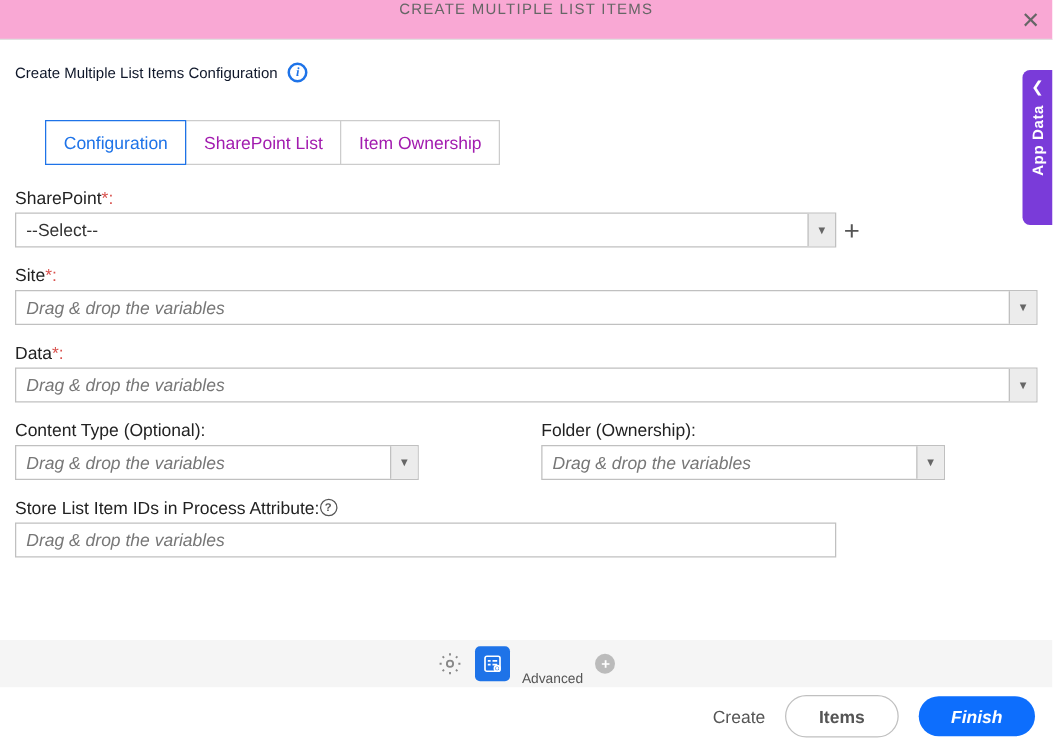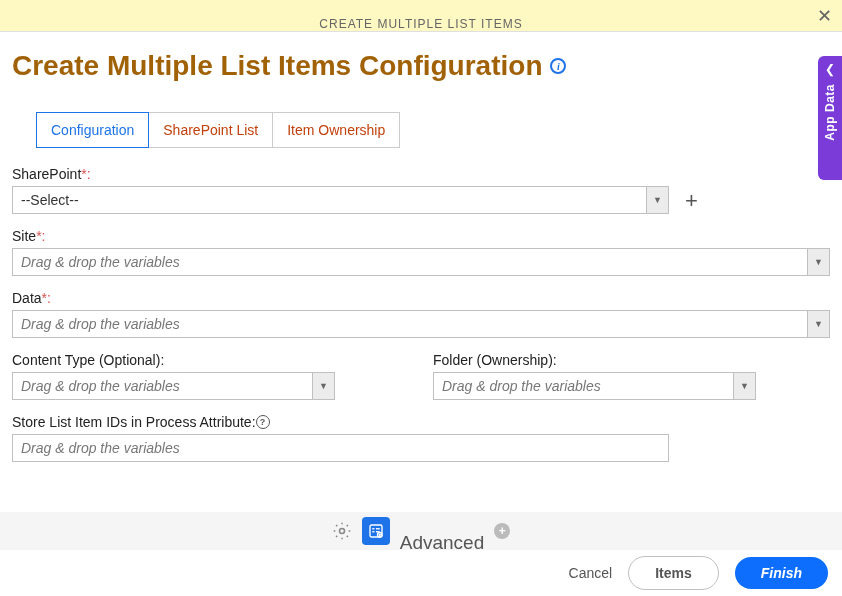--- a/index.html
+++ b/index.html
@@ -1,36 +1,36 @@
 <!DOCTYPE html>
 <html><head>
 <meta charset="utf-8">
 <style>
 * { box-sizing: border-box; margin: 0; padding: 0; }
 body { font-family: -apple-system, "Segoe UI", Arial, sans-serif; font-size: 14px; color: #333; background: #fff; width: 842px; height: 596px; position: relative; overflow: hidden; }
 
-.header-bar { background: #fef9c3; height: 32px; display: flex; align-items: flex-end; justify-content: center; position: relative; border-bottom: 1px solid #e0e0e0; }
+.header-bar { background: #f9a8d4; height: 32px; display: flex; align-items: flex-start; justify-content: center; position: relative; border-bottom: 1px solid #e0e0e0; }
 .header-title { font-size: 12px; letter-spacing: 1px; color: #666; font-weight: 500; }
 .close-x { position: absolute; right: 10px; top: 5px; font-size: 18px; color: #666; cursor: pointer; }
 
 .content { padding: 18px 12px 0 12px; }
 
 .page-title-row { display: flex; align-items: center; gap: 8px; margin-bottom: 30px; }
-.page-title { font-size: 28px; font-weight: 700; color: #a16207; }
+.page-title { font-size: 12px; font-weight: 400; color: #0f172a; }
 .info-circle { width: 16px; height: 16px; border: 2px solid #1e73e8; border-radius: 50%; display: inline-flex; align-items: center; justify-content: center; color: #1e73e8; font-size: 10px; font-weight: 700; font-style: italic; font-family: Georgia, serif; }
 
 .tabs { display: flex; border-bottom: none; margin-bottom: 18px; margin-left: 24px; }
-.tab { padding: 9px 14px; border: 1px solid #ccc; background: #fff; font-size: 14px; cursor: pointer; color: #c2410c; margin-right: -1px; }
+.tab { padding: 9px 14px; border: 1px solid #ccc; background: #fff; font-size: 14px; cursor: pointer; color: #a21caf; margin-right: -1px; }
 .tab.active { color: #1e73e8; border-color: #1e73e8; position: relative; z-index: 1; }
 
 .field-row { margin-bottom: 14px; }
 .field-label { font-size: 14px; color: #222; margin-bottom: 4px; display: flex; align-items: center; gap: 0; }
 .req { color: #d9534f; }
 
-.select-wrap { display: flex; align-items: flex-end; gap: 16px; }
+.select-wrap { display: flex; align-items: flex-end; gap: 6px; }
 .select-box { flex: 1; display: flex; height: 28px; border: 1px solid #c0c0c0; background: #fff; }
 .select-box.narrow { flex: 0 0 657px; }
 .select-text { flex: 1; padding: 4px 8px; font-size: 14px; color: #333; display: flex; align-items: center; }
 .select-text.placeholder { color: #777; font-style: italic; }
 .select-arrow { width: 22px; background: #ececec; border-left: 1px solid #c0c0c0; display: flex; align-items: center; justify-content: center; color: #666; font-size: 9px; cursor: pointer; }
 .plus-btn { font-size: 22px; color: #555; cursor: pointer; font-weight: 300; }
 
 .two-col { display: flex; gap: 24px; }
 .col { flex: 1; }
 .col .select-box { width: 100%; }
@@ -39,21 +39,21 @@
 
 .plain-input { width: 657px; height: 28px; border: 1px solid #c0c0c0; padding: 4px 8px; font-size: 14px; color: #777; font-style: italic; display: flex; align-items: center; }
 
 .help-circle { width: 14px; height: 14px; border: 1.5px solid #555; border-radius: 50%; display: inline-flex; align-items: center; justify-content: center; color: #555; font-size: 9px; font-weight: 700; }
 
 .toolbar-band { position: absolute; left: 0; right: 0; bottom: 46px; height: 38px; background: #f5f5f5; display: flex; align-items: center; justify-content: center; gap: 10px; }
 .gear-icon, .form-icon, .plus-circle { display: inline-flex; align-items: center; justify-content: center; }
 .gear-icon svg { width: 20px; height: 20px; stroke: #888; fill: none; }
 .form-icon { width: 28px; height: 28px; background: #1e73e8; border-radius: 4px; }
 .form-icon svg { width: 18px; height: 18px; stroke: #fff; fill: none; }
-.advanced-label { font-size: 19px; color: #555; margin-top: 24px; }
+.advanced-label { font-size: 11px; color: #555; margin-top: 24px; }
 .plus-circle { width: 16px; height: 16px; background: #bbb; border-radius: 50%; color: #fff; font-size: 12px; font-weight: 700; }
 
 .footer { position: absolute; left: 0; right: 0; bottom: 0; height: 46px; background: #fff; display: flex; align-items: center; justify-content: flex-end; gap: 16px; padding: 0 14px; }
 .btn-cancel { color: #555; font-size: 14px; cursor: pointer; }
 .btn-prev { border: 1px solid #c0c0c0; background: #fff; color: #555; padding: 8px 26px; border-radius: 20px; font-size: 14px; font-weight: 600; cursor: pointer; }
 .btn-finish { background: #0d6efd; color: #fff; border: none; padding: 8px 26px; border-radius: 20px; font-size: 14px; font-weight: 600; cursor: pointer; font-style: italic; }
 
 .side-tab { position: absolute; right: 0; top: 56px; width: 24px; height: 124px; background: #7a3bd9; border-radius: 6px 0 0 6px; display: flex; flex-direction: column; align-items: center; justify-content: flex-start; padding-top: 8px; cursor: pointer; }
 .side-tab .chev { color: #fff; font-size: 12px; transform: rotate(180deg); margin-bottom: 6px; }
 .side-tab .vtext { color: #fff; font-size: 12px; font-weight: 600; writing-mode: vertical-rl; transform: rotate(180deg); letter-spacing: 0.5px; }
@@ -159,21 +159,21 @@
         <circle cx="17" cy="17" r="3"></circle>
         <line x1="17" y1="15.5" x2="17" y2="18.5"></line>
         <line x1="15.5" y1="17" x2="18.5" y2="17"></line>
       </svg>
   </span>
   <span class="advanced-label">Advanced</span>
   <span class="plus-circle">+</span>
 </div>
 
 <div class="footer">
-  <span class="btn-cancel">Cancel</span>
+  <span class="btn-cancel">Create</span>
   <button class="btn-prev">Items</button>
   <button class="btn-finish">Finish</button>
 </div>
 
 <div class="side-tab">
   <span class="chev">❯</span>
   <span class="vtext">App Data</span>
 </div>
 
 </body></html>

